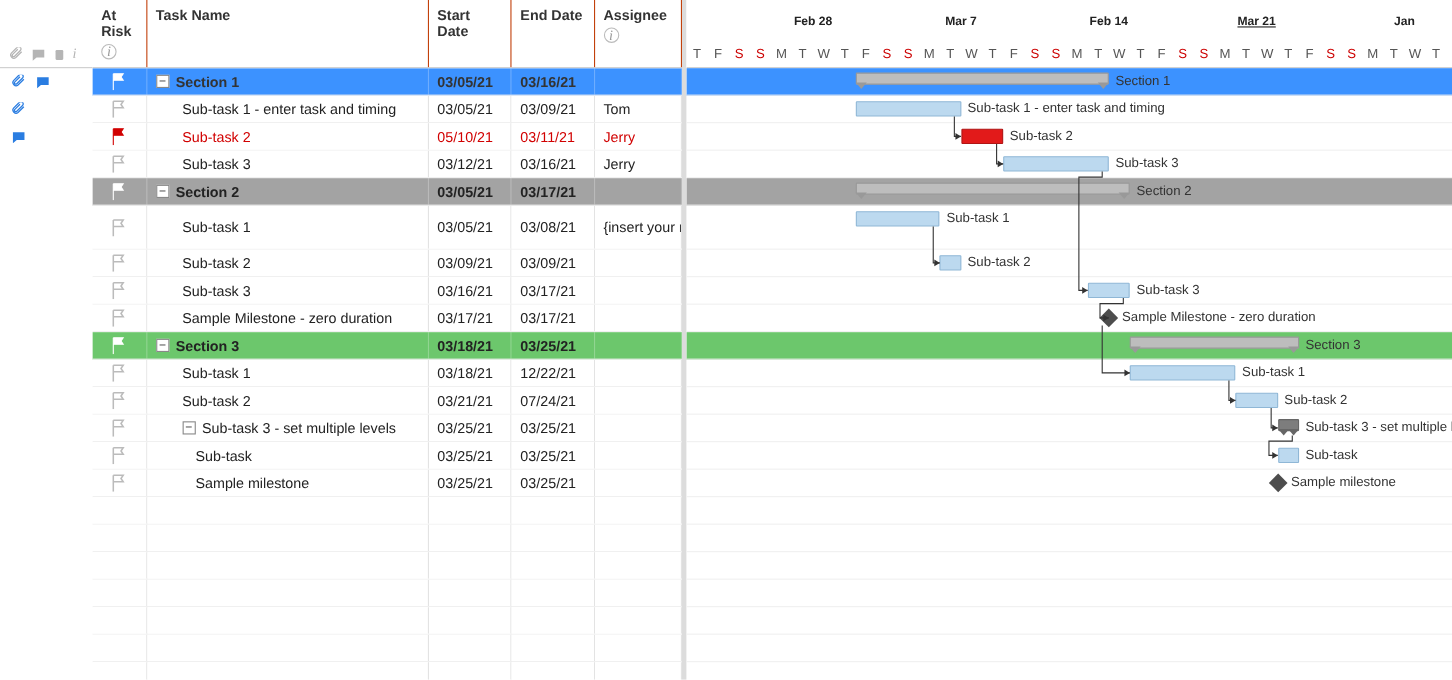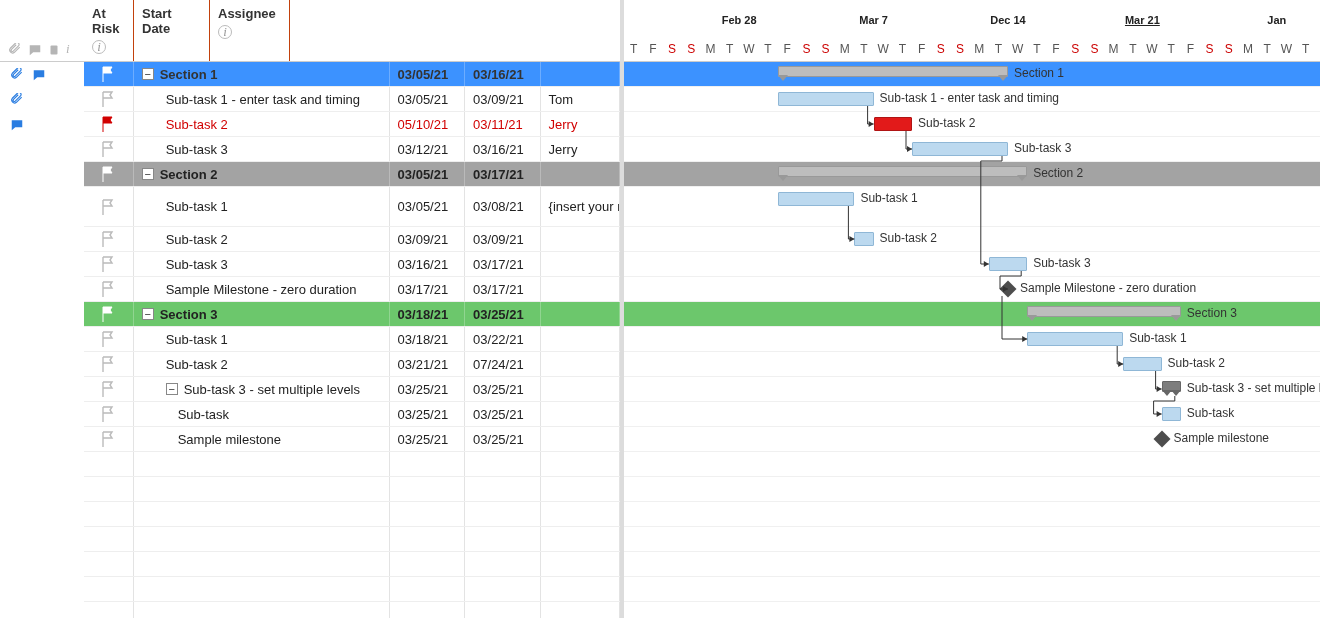--- a/index.html
+++ b/index.html
@@ -139,22 +139,28 @@
         <div class="li-row"></div>
       </div>
   </div>
 
   <div class="grid">
     <div class="grid-head">
       <div class="hcol atrisk">
         <span>At Risk</span>
         <span class="info-icon">i</span>
       </div>
+      <div class="hcol taskname">
+          <span>Task Name</span>
+        </div>
       <div class="hcol startd">
           <span>Start Date</span>
+        </div>
+      <div class="hcol endd">
+          <span>End Date</span>
         </div>
       <div class="hcol assignee">
         <span>Assignee</span>
         <span class="info-icon">i</span>
       </div>
     </div>
     <div class="grid-body" id="grid-body">
         <div class="row section-blue">
           <div class="cell flagcell">
             <svg width="14" height="16" viewBox="0 0 14 16">
@@ -313,21 +319,21 @@
             <svg width="14" height="16" viewBox="0 0 14 16">
               <path class="flag-outline" d="M2 1v15M2 1h9l-2 3 2 3H2"></path>
             </svg>
           </div>
           <div class="cell tn">
             <div class="tn-inner indent1">
               <span>Sub-task 1</span>
             </div>
           </div>
           <div class="cell sd">03/18/21</div>
-          <div class="cell ed">03/22/21</div>
+          <div class="cell ed">12/22/21</div>
           <div class="cell as"></div>
         </div>
         <div class="row">
           <div class="cell flagcell">
             <svg width="14" height="16" viewBox="0 0 14 16">
               <path class="flag-outline" d="M2 1v15M2 1h9l-2 3 2 3H2"></path>
             </svg>
           </div>
           <div class="cell tn">
             <div class="tn-inner indent1">
@@ -436,21 +442,21 @@
       </div>
     <div class="grid-resize"></div>
   </div>
 
   <div class="gantt">
 
     <div class="g-head">
       <div class="weeks" id="weeks">
           <div class="week" style="left: 115.2px;">Feb 28</div>
           <div class="week" style="left: 249.6px;">Mar 7</div>
-          <div class="week" style="left: 384px;">Dec 14</div>
+          <div class="week" style="left: 384px;">Feb 14</div>
           <div class="week" style="left: 518.4px; text-decoration: underline;">Mar 21</div>
           <div class="week" style="left: 652.8px;">Jan</div>
         </div>
       <div class="days" id="days">
           <div class="day" style="left: 9.6px;">T</div>
           <div class="day" style="left: 28.8px;">F</div>
           <div class="day weekend" style="left: 48px;">S</div>
           <div class="day weekend" style="left: 67.2px;">S</div>
           <div class="day" style="left: 86.4px;">M</div>
           <div class="day" style="left: 105.6px;">T</div>

